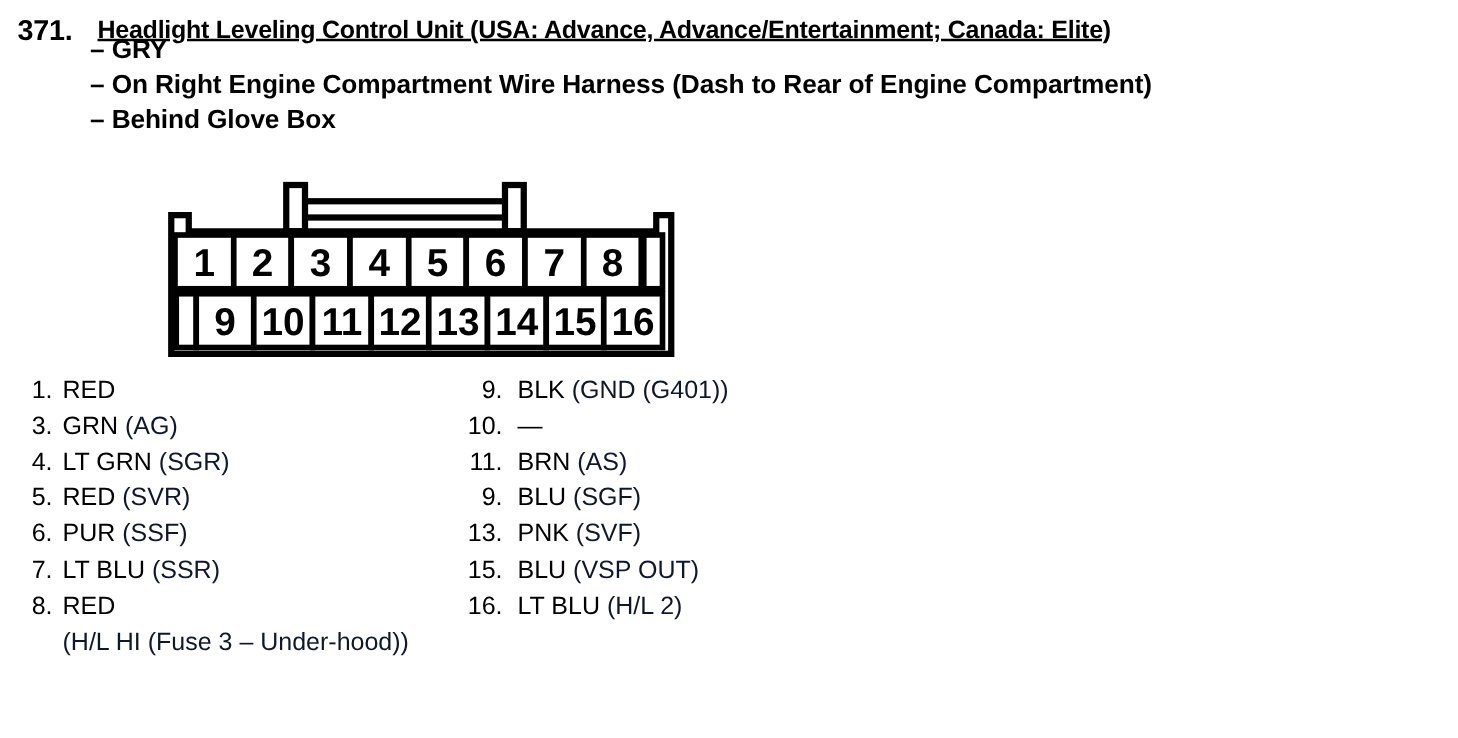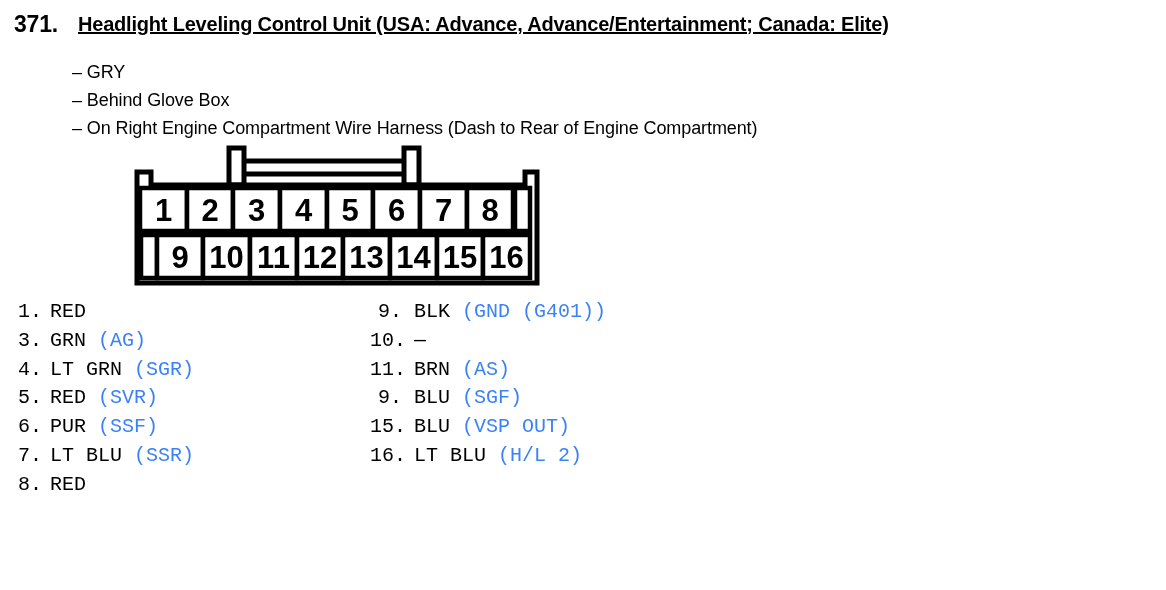--- a/index.html
+++ b/index.html
@@ -19,60 +19,60 @@
     position: absolute; left: 14px; top: 12px;
     display: flex; align-items: flex-end;
     font-weight: bold; font-size: 23px; line-height: 24px;
     letter-spacing: -0.2px; white-space: nowrap;
   }
   .item-num { display: inline-block; width: 64px; }
   .title { font-size: 20px; font-weight: bold; margin: 0; display: inline; text-decoration: underline; }
 
   
   .notes {
-    position: absolute; left: 72px; top: 58px;
-    font-size: 18px; line-height: 28px; letter-spacing: -0.1px;
+    position: absolute; left: 72px; top: 26px;
+    font-size: 21px; line-height: 28px; letter-spacing: -0.1px; font-weight: bold;
   }
 
   
   .connector { position: absolute; left: 125px; top: 140px; }
   .connector .shape { fill: #ffffff; stroke: #000000; }
   .connector text {
     font-family: "Liberation Sans", sans-serif;
     font-weight: bold; font-size: 31px;
     fill: #000000; stroke: none; text-anchor: middle;
   }
 
   
-  .col { position: absolute; top: 298px; font-size: 20px; font-family: Liberation Mono, monospace; }
+  .col { position: absolute; top: 298px; font-size: 20px; }
   .col-left  { left: 14px; }
   .col-right { left: 370px; }
   .pin-row { line-height: 28.8px; white-space: nowrap; }
   .pin-num {
     display: inline-block; text-align: right;
     width: 28px; margin-right: 8px;
   }
   .col-right .pin-num { width: 32px; margin-right: 12px; }
-  .signal { color: #3b82f6; }
+  .signal { color: #0f172a; }
   .wire { color: #000000; }
 </style>
 </head>
 <body>
 
 <div class="page">
 
   <div class="header">
     <span class="item-num">371.</span>
     <span class="title">Headlight Leveling Control Unit (USA: Advance, Advance/Entertainment; Canada: Elite)</span>
   </div>
 
   <div class="notes">
     <div class="note">– GRY</div>
+    <div class="note">– On Right Engine Compartment Wire Harness (Dash to Rear of Engine Compartment)</div>
     <div class="note">– Behind Glove Box</div>
-    <div class="note">– On Right Engine Compartment Wire Harness (Dash to Rear of Engine Compartment)</div>
   </div>
 
   <svg class="connector" width="420" height="150" viewBox="0 0 420 150">
 
     <rect class="shape" x="112" y="21" width="172" height="13" stroke-width="5"></rect>
     <rect class="shape" x="104" y="8" width="15" height="37" stroke-width="5"></rect>
     <rect class="shape" x="279" y="8" width="15" height="37" stroke-width="5"></rect>
 
     <path class="shape" d="M 12,143 L 12,32 L 26,32 L 26,45 L 400,45 L 400,32 L 412,32 L 412,143 Z" stroke-width="5"></path>
 
@@ -131,36 +131,42 @@
     </div>
     <div class="pin-row">
       <span class="pin-num">6.</span><span class="wire">PUR</span> <span class="signal">(SSF)</span>
     </div>
     <div class="pin-row">
       <span class="pin-num">7.</span><span class="wire">LT BLU</span> <span class="signal">(SSR)</span>
     </div>
     <div class="pin-row">
       <span class="pin-num">8.</span><span class="wire">RED</span>
     </div>
+    <div class="pin-row">
+      <span class="pin-num"></span><span class="signal">(H/L HI (Fuse 3 – Under-hood))</span>
+    </div>
   </div>
 
   <div class="col col-right">
     <div class="pin-row">
       <span class="pin-num">9.</span><span class="wire">BLK</span> <span class="signal">(GND (G401))</span>
     </div>
     <div class="pin-row">
       <span class="pin-num">10.</span><span class="wire">—</span>
     </div>
     <div class="pin-row">
       <span class="pin-num">11.</span><span class="wire">BRN</span> <span class="signal">(AS)</span>
     </div>
     <div class="pin-row">
       <span class="pin-num">9.</span><span class="wire">BLU</span> <span class="signal">(SGF)</span>
     </div>
     <div class="pin-row">
+      <span class="pin-num">13.</span><span class="wire">PNK</span> <span class="signal">(SVF)</span>
+    </div>
+    <div class="pin-row">
       <span class="pin-num">15.</span><span class="wire">BLU</span> <span class="signal">(VSP OUT)</span>
     </div>
     <div class="pin-row">
       <span class="pin-num">16.</span><span class="wire">LT BLU</span> <span class="signal">(H/L 2)</span>
     </div>
   </div>
 
 </div>
 
 </body></html>

